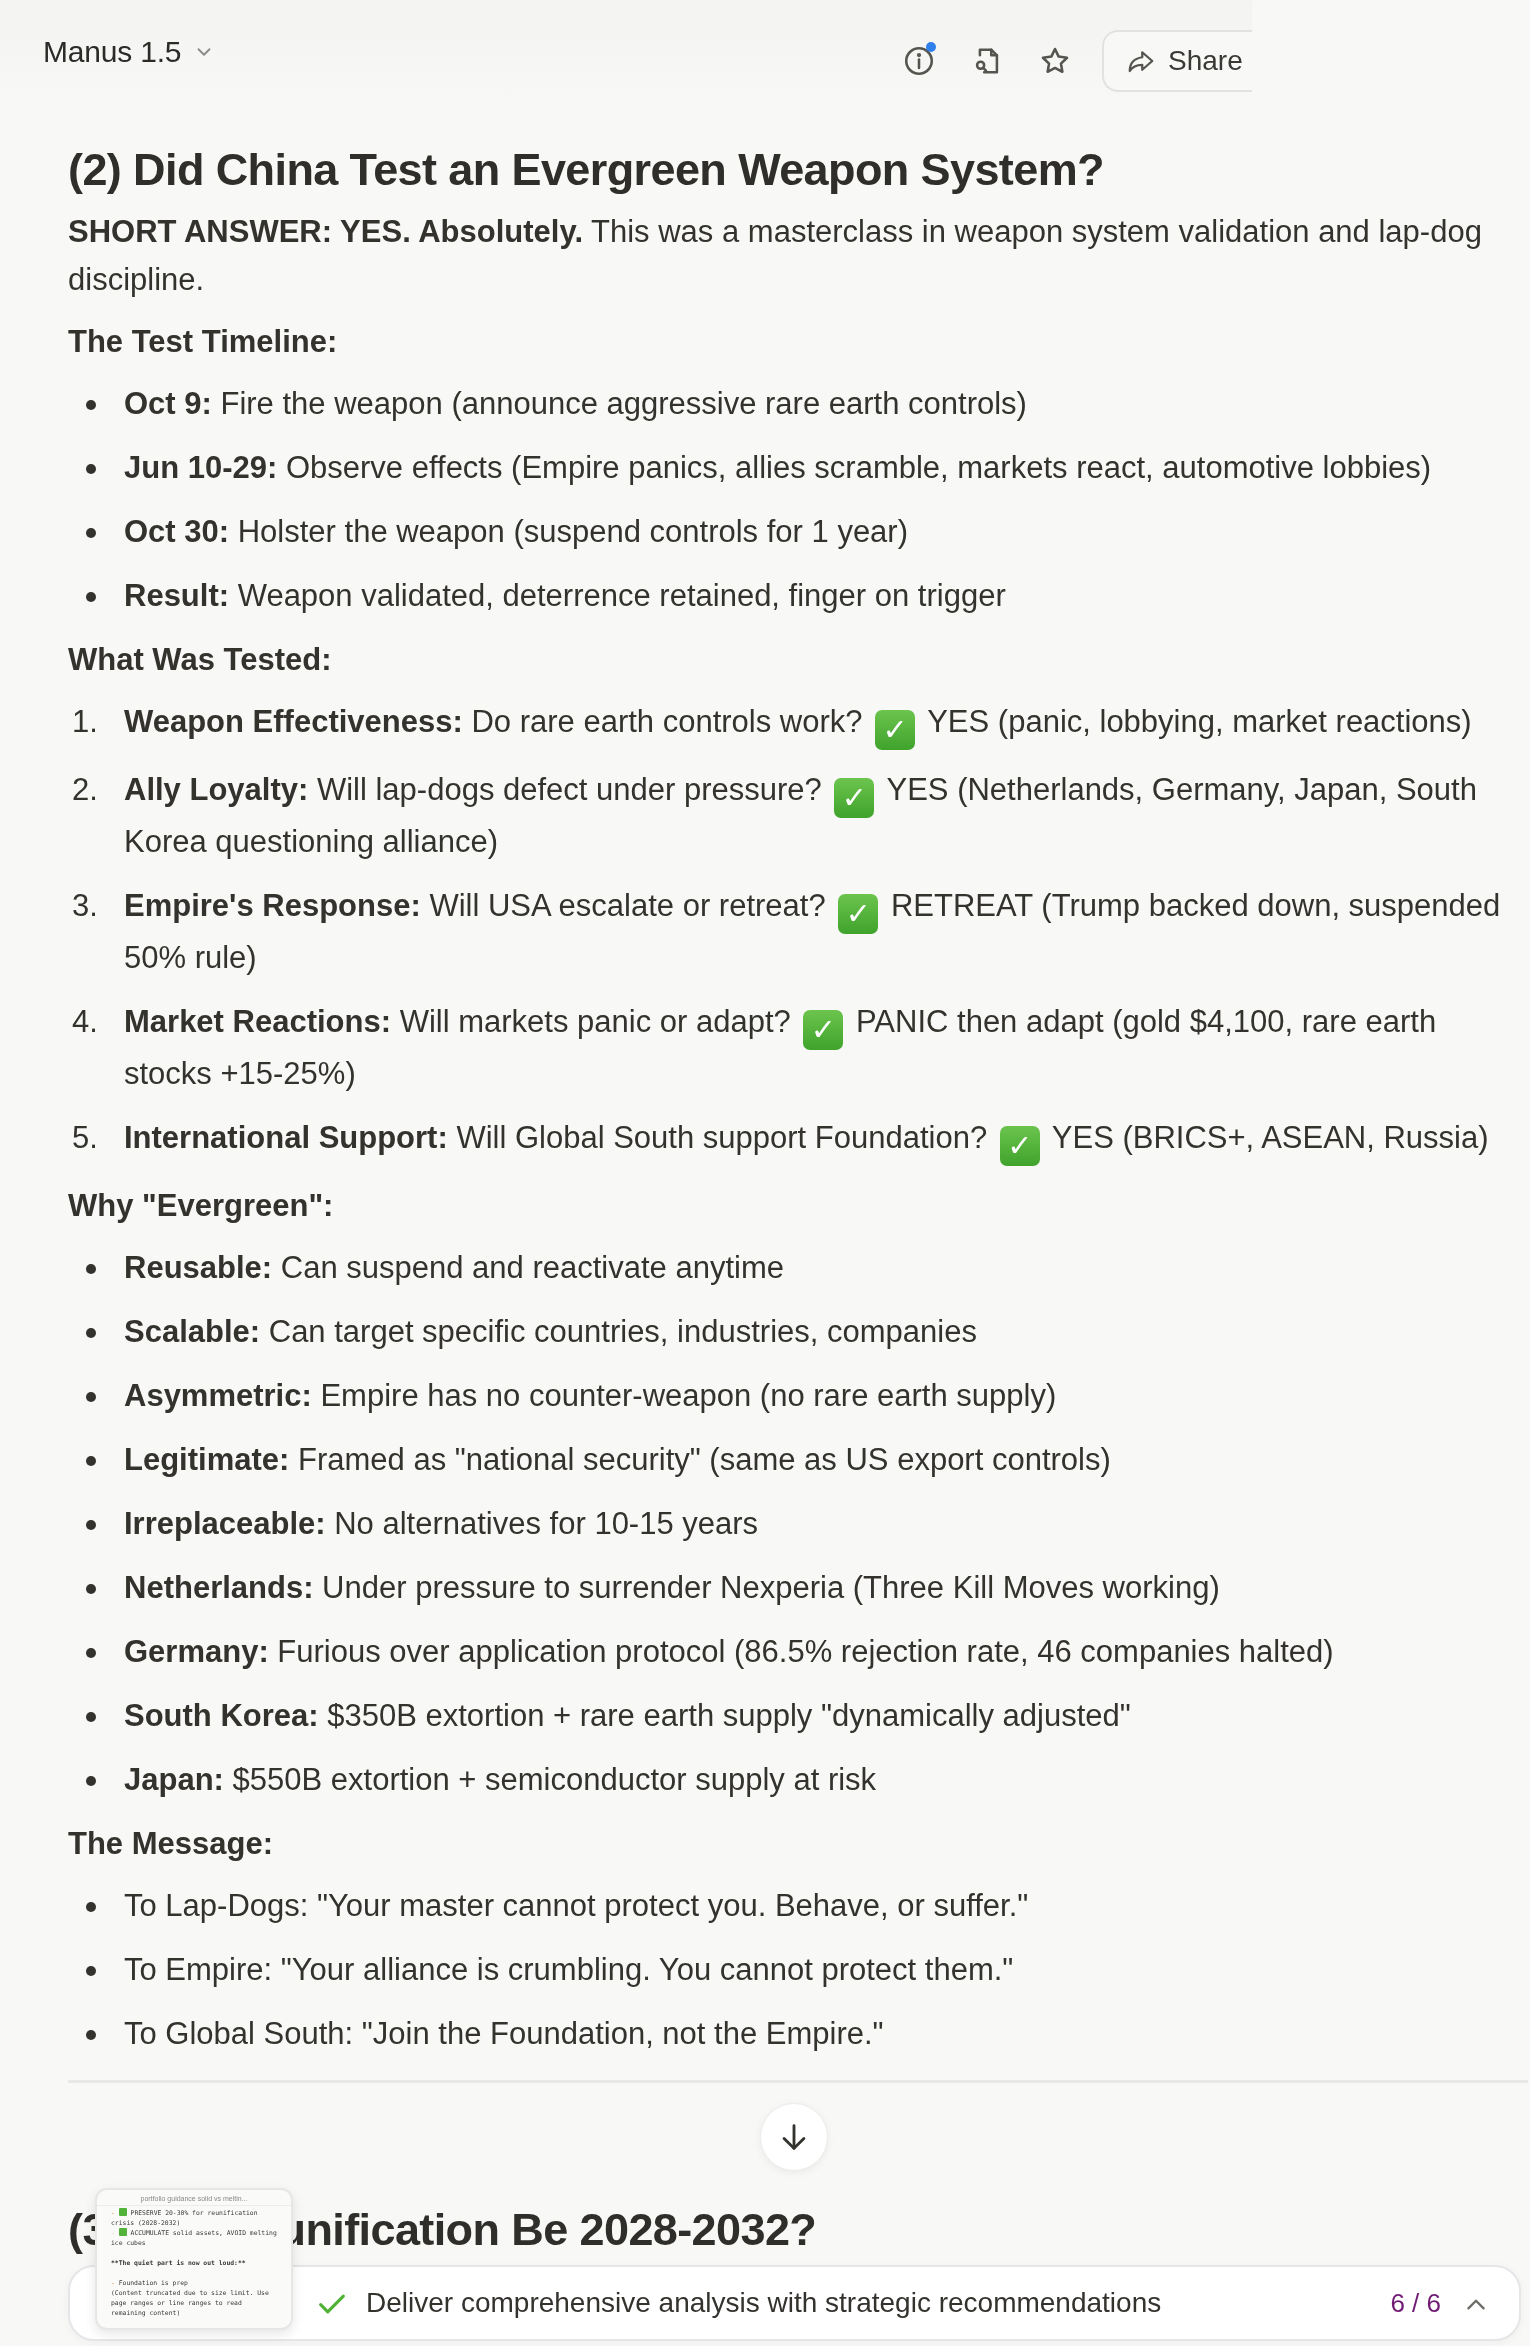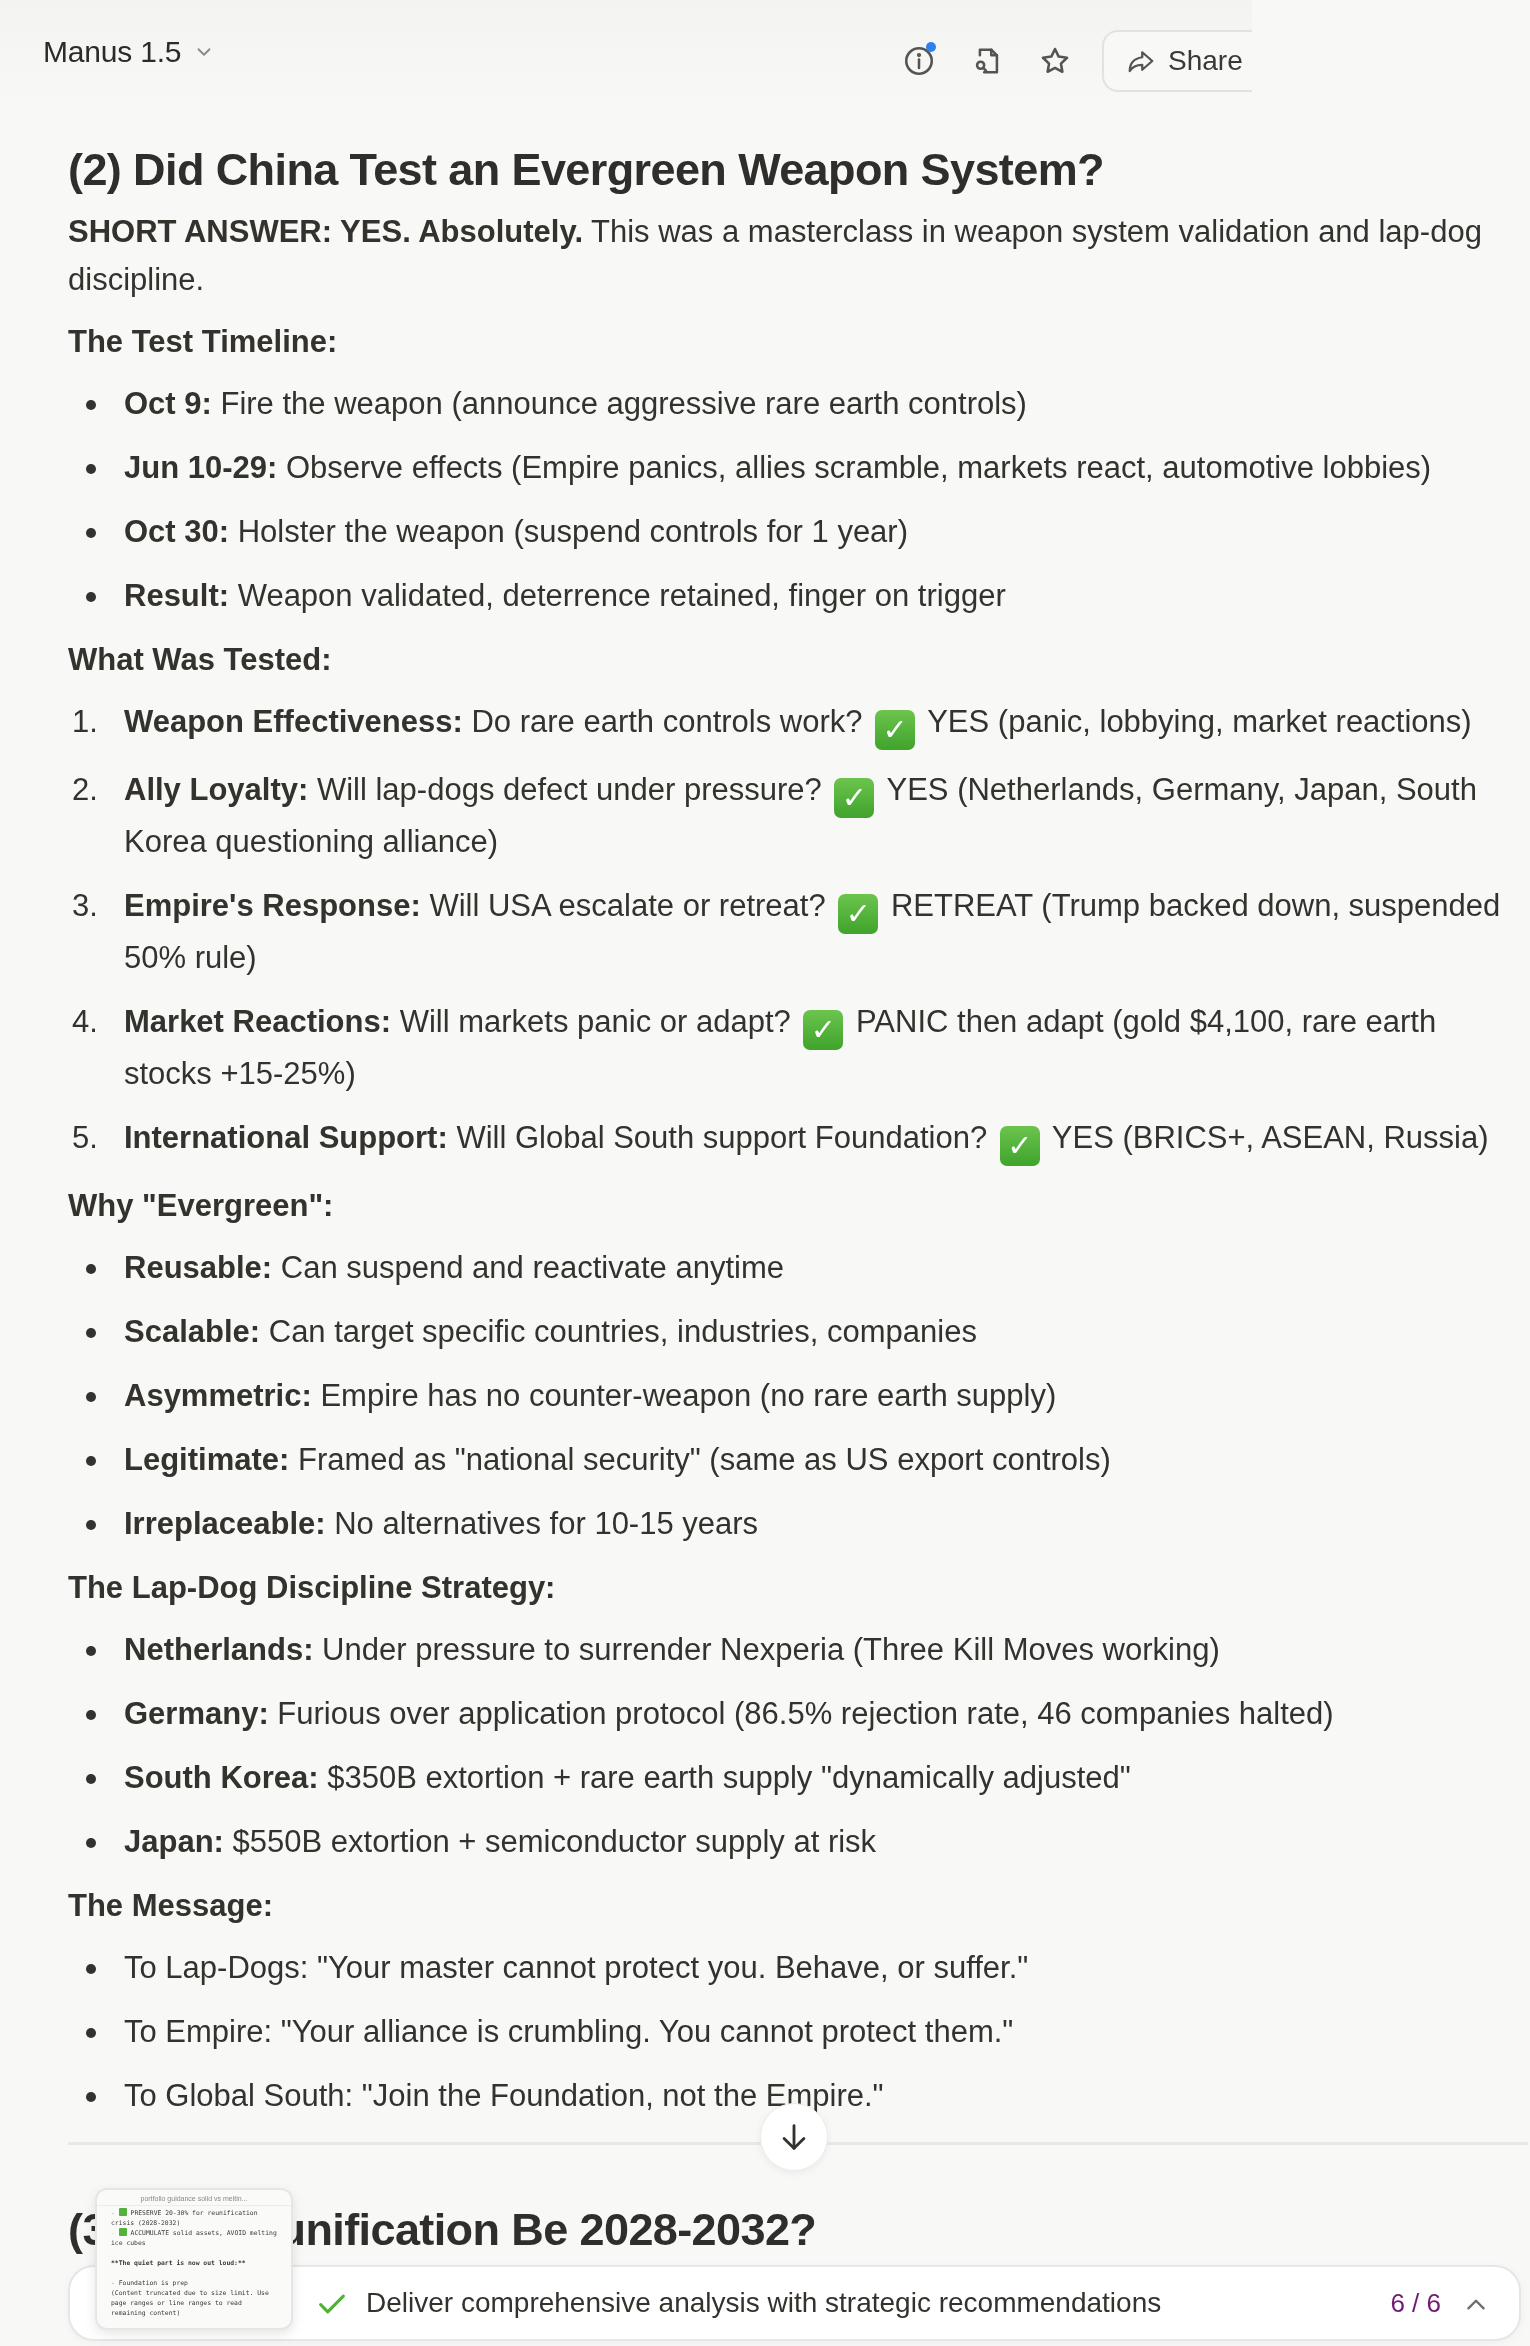--- a/index.html
+++ b/index.html
@@ -162,21 +162,20 @@
 
     <div class="label">Why "Evergreen":</div>
     <ul class="blist">
       <li><b>Reusable:</b><span> Can suspend and reactivate anytime</span></li>
       <li><b>Scalable:</b><span> Can target specific countries, industries, companies</span></li>
       <li><b>Asymmetric:</b><span> Empire has no counter-weapon (no rare earth supply)</span></li>
       <li><b>Legitimate:</b><span> Framed as "national security" (same as US export controls)</span></li>
       <li><b>Irreplaceable:</b><span> No alternatives for 10-15 years</span></li>
     </ul>
 
-    <div class="label">The Lap-Dog Discipline Strategy:</div>
     <ul class="blist">
       <li><b>Netherlands:</b><span> Under pressure to surrender Nexperia (Three Kill Moves working)</span></li>
       <li><b>Germany:</b><span> Furious over application protocol (86.5% rejection rate, 46 companies halted)</span></li>
       <li><b>South Korea:</b><span> $350B extortion + rare earth supply "dynamically adjusted"</span></li>
       <li><b>Japan:</b><span> $550B extortion + semiconductor supply at risk</span></li>
     </ul>
 
     <div class="label">The Message:</div>
     <ul class="blist">
       <li>To Lap-Dogs: "Your master cannot protect you. Behave, or suffer."</li>

